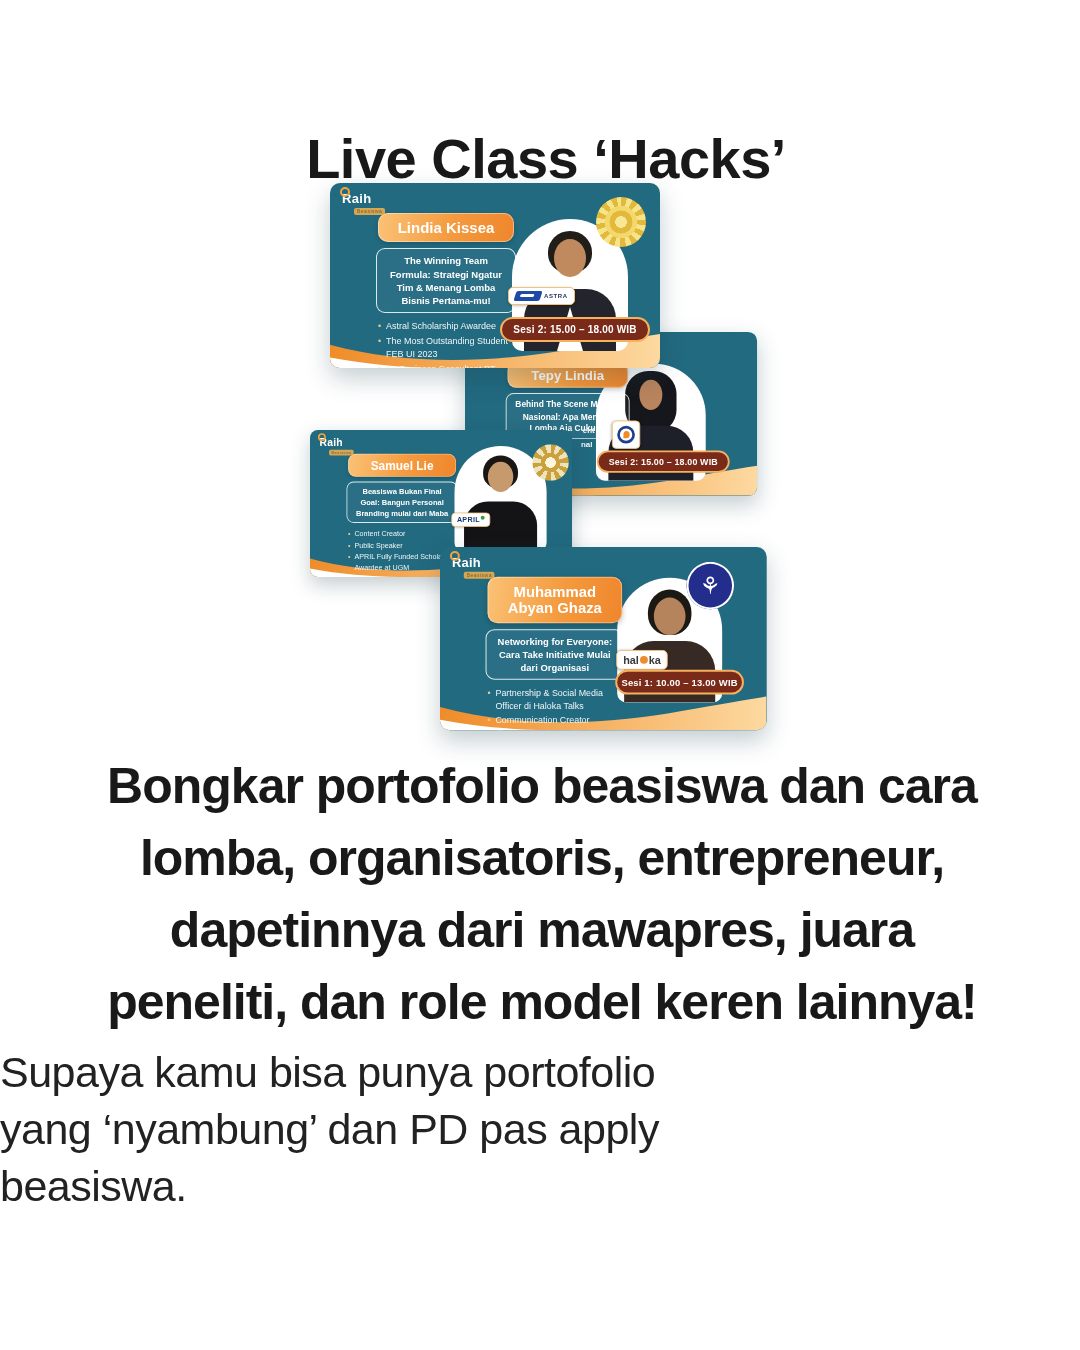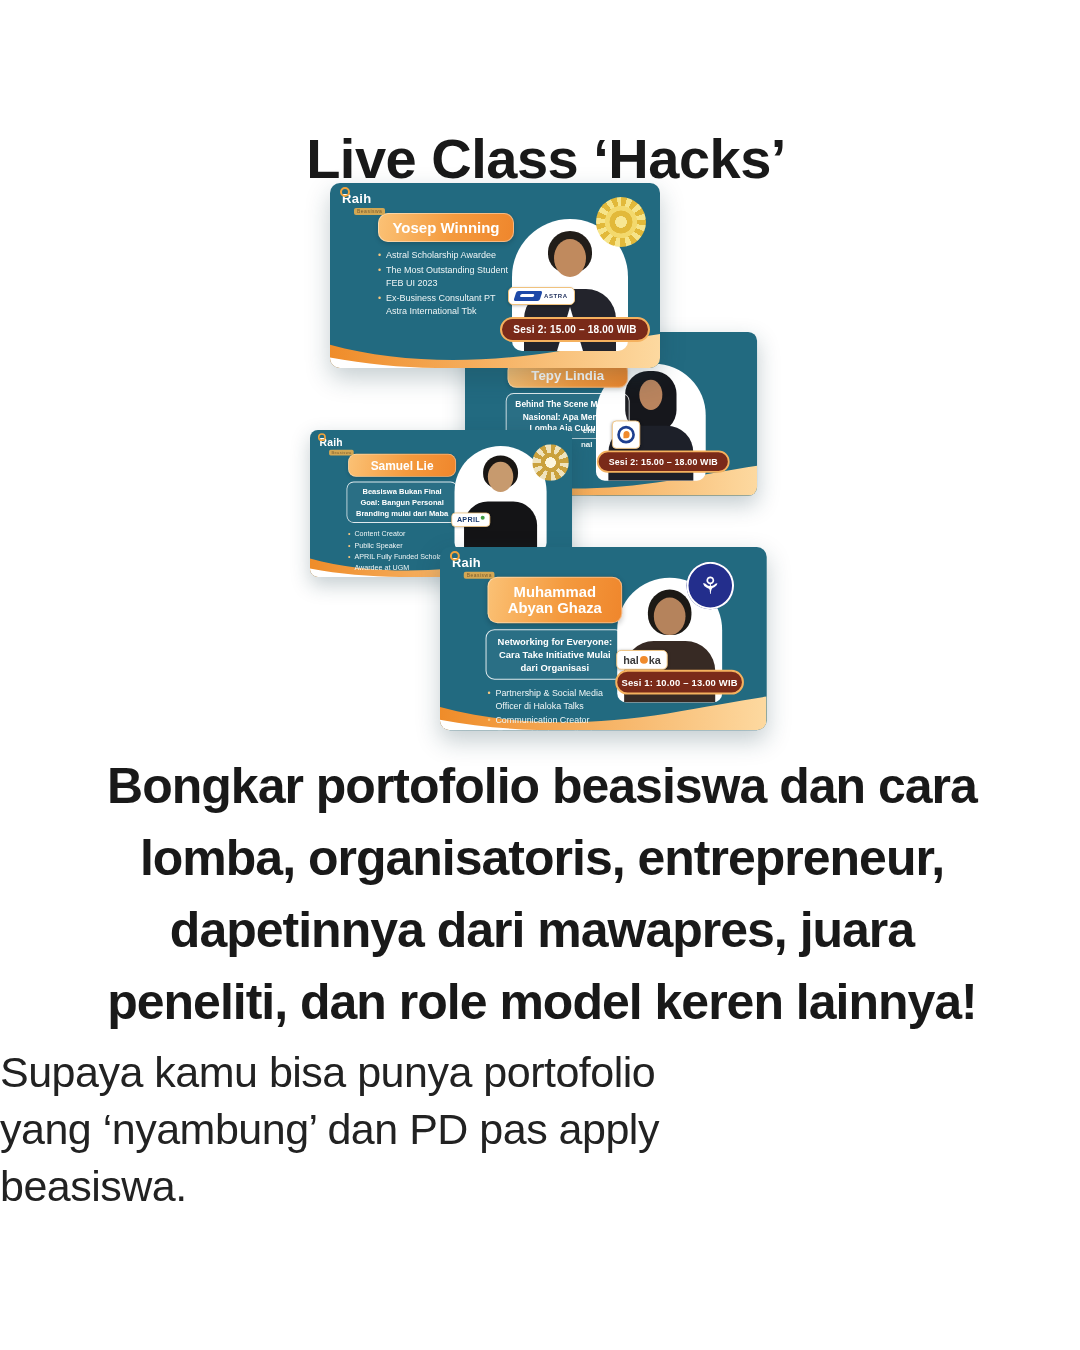--- a/index.html
+++ b/index.html
@@ -123,21 +123,22 @@
   <h1 class="title">Live Class ‘Hacks’</h1>
 
   <div class="collage">
 
     <div class="card card-yosep">
       <div class="raih">
         <span class="word">Raih</span>
         <span class="sub">Beasiswa</span>
       </div>
       <div class="leftcol">
-        <div class="name-pill">Yosep Winning</div>
+        <div class="name-pill">Lindia Kissea</div>
+        <div class="topic">The Winning Team Formula: Strategi Ngatur Tim &amp; Menang Lomba Bisnis Pertama-mu!</div>
         <ul class="creds">
           <li>Astral Scholarship Awardee</li>
           <li>The Most Outstanding Student FEB UI 2023</li>
           <li>Ex-Business Consultant PT Astra International Tbk</li>
         </ul>
       </div>
       <div class="photo">
         <div class="person p-yosep">
           <div class="hair"></div>
             <div class="face"></div>

